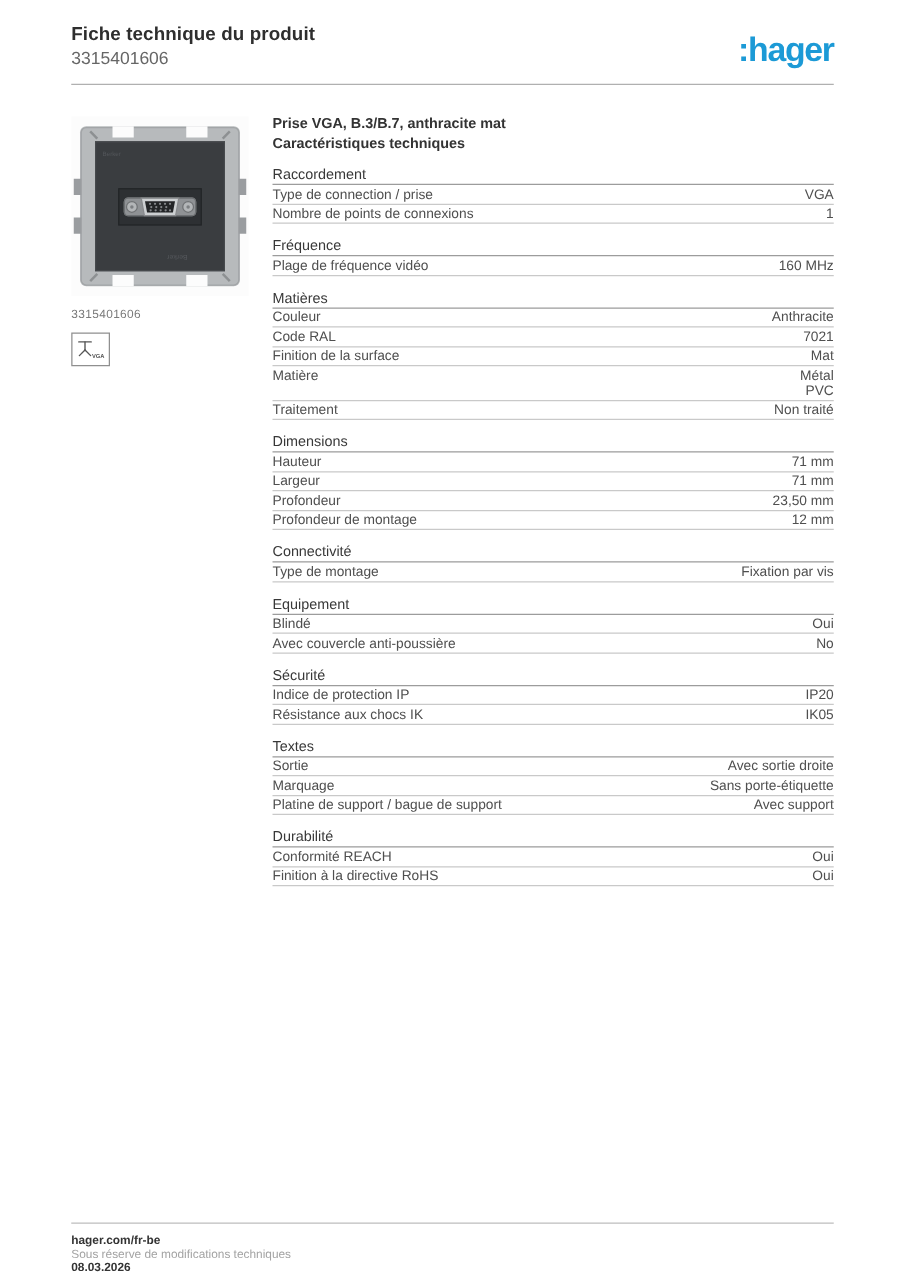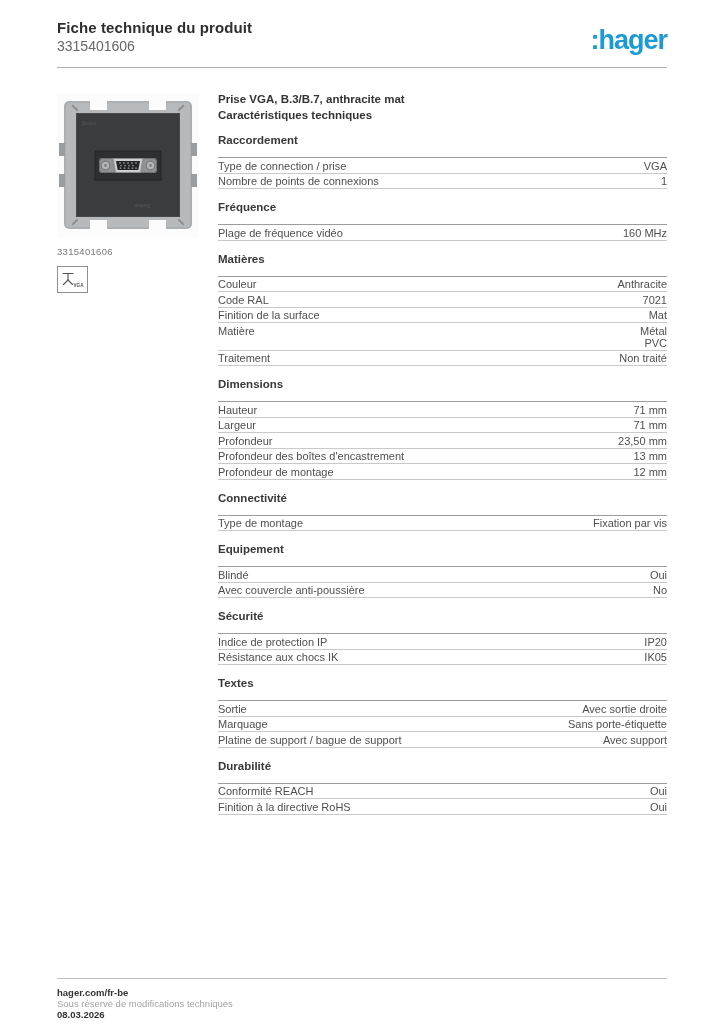--- a/index.html
+++ b/index.html
@@ -32,22 +32,22 @@
   .vga-icon-box {
     width:31px; height:27px; border:1px solid #8f8f8f; margin-top:9px;
     display:flex; align-items:center; justify-content:center; background:#fff;
   }
 
   
   .product-name { font-size:11.5px; font-weight:bold; color:#333; line-height:13px; }
   .char-title   { font-size:11.5px; font-weight:bold; color:#333; margin-top:3px; line-height:13px; }
   .spec-section { margin-top:12px; }
   .section-title {
-    font-size:11.5px; font-weight:bold; color:#383838; line-height:13px;
-    padding-bottom:10px; border-bottom:1px solid #9c9c9c;
+    font-size:11.5px; font-weight:normal; color:#383838; line-height:13px;
+    padding-bottom:0; border-bottom:1px solid #9c9c9c;
   }
   .spec-row {
     display:flex; justify-content:space-between; align-items:flex-start;
     font-size:11px; line-height:12px; color:#4f4f4f;
     padding:1.5px 0 1px 0; border-bottom:1px solid #c9c9c9;
   }
   .row-label { text-align:left; padding-right:10px; }
   .row-value { text-align:right; white-space:pre-line; flex:none; max-width:55%; }
 
   
@@ -219,24 +219,20 @@
   <div class="spec-row">
     <span class="row-label">Largeur</span>
     <span class="row-value">71 mm</span>
   </div>
 
   <div class="spec-row">
     <span class="row-label">Profondeur</span>
     <span class="row-value">23,50 mm</span>
   </div>
 
-  <div class="spec-row">
-    <span class="row-label">Profondeur des boîtes d'encastrement</span>
-    <span class="row-value">13 mm</span>
-  </div>
 
   <div class="spec-row">
     <span class="row-label">Profondeur de montage</span>
     <span class="row-value">12 mm</span>
   </div>
 </div>
   </section>
 
   <section class="spec-section">
     <h3 class="section-title">Connectivité</h3>

